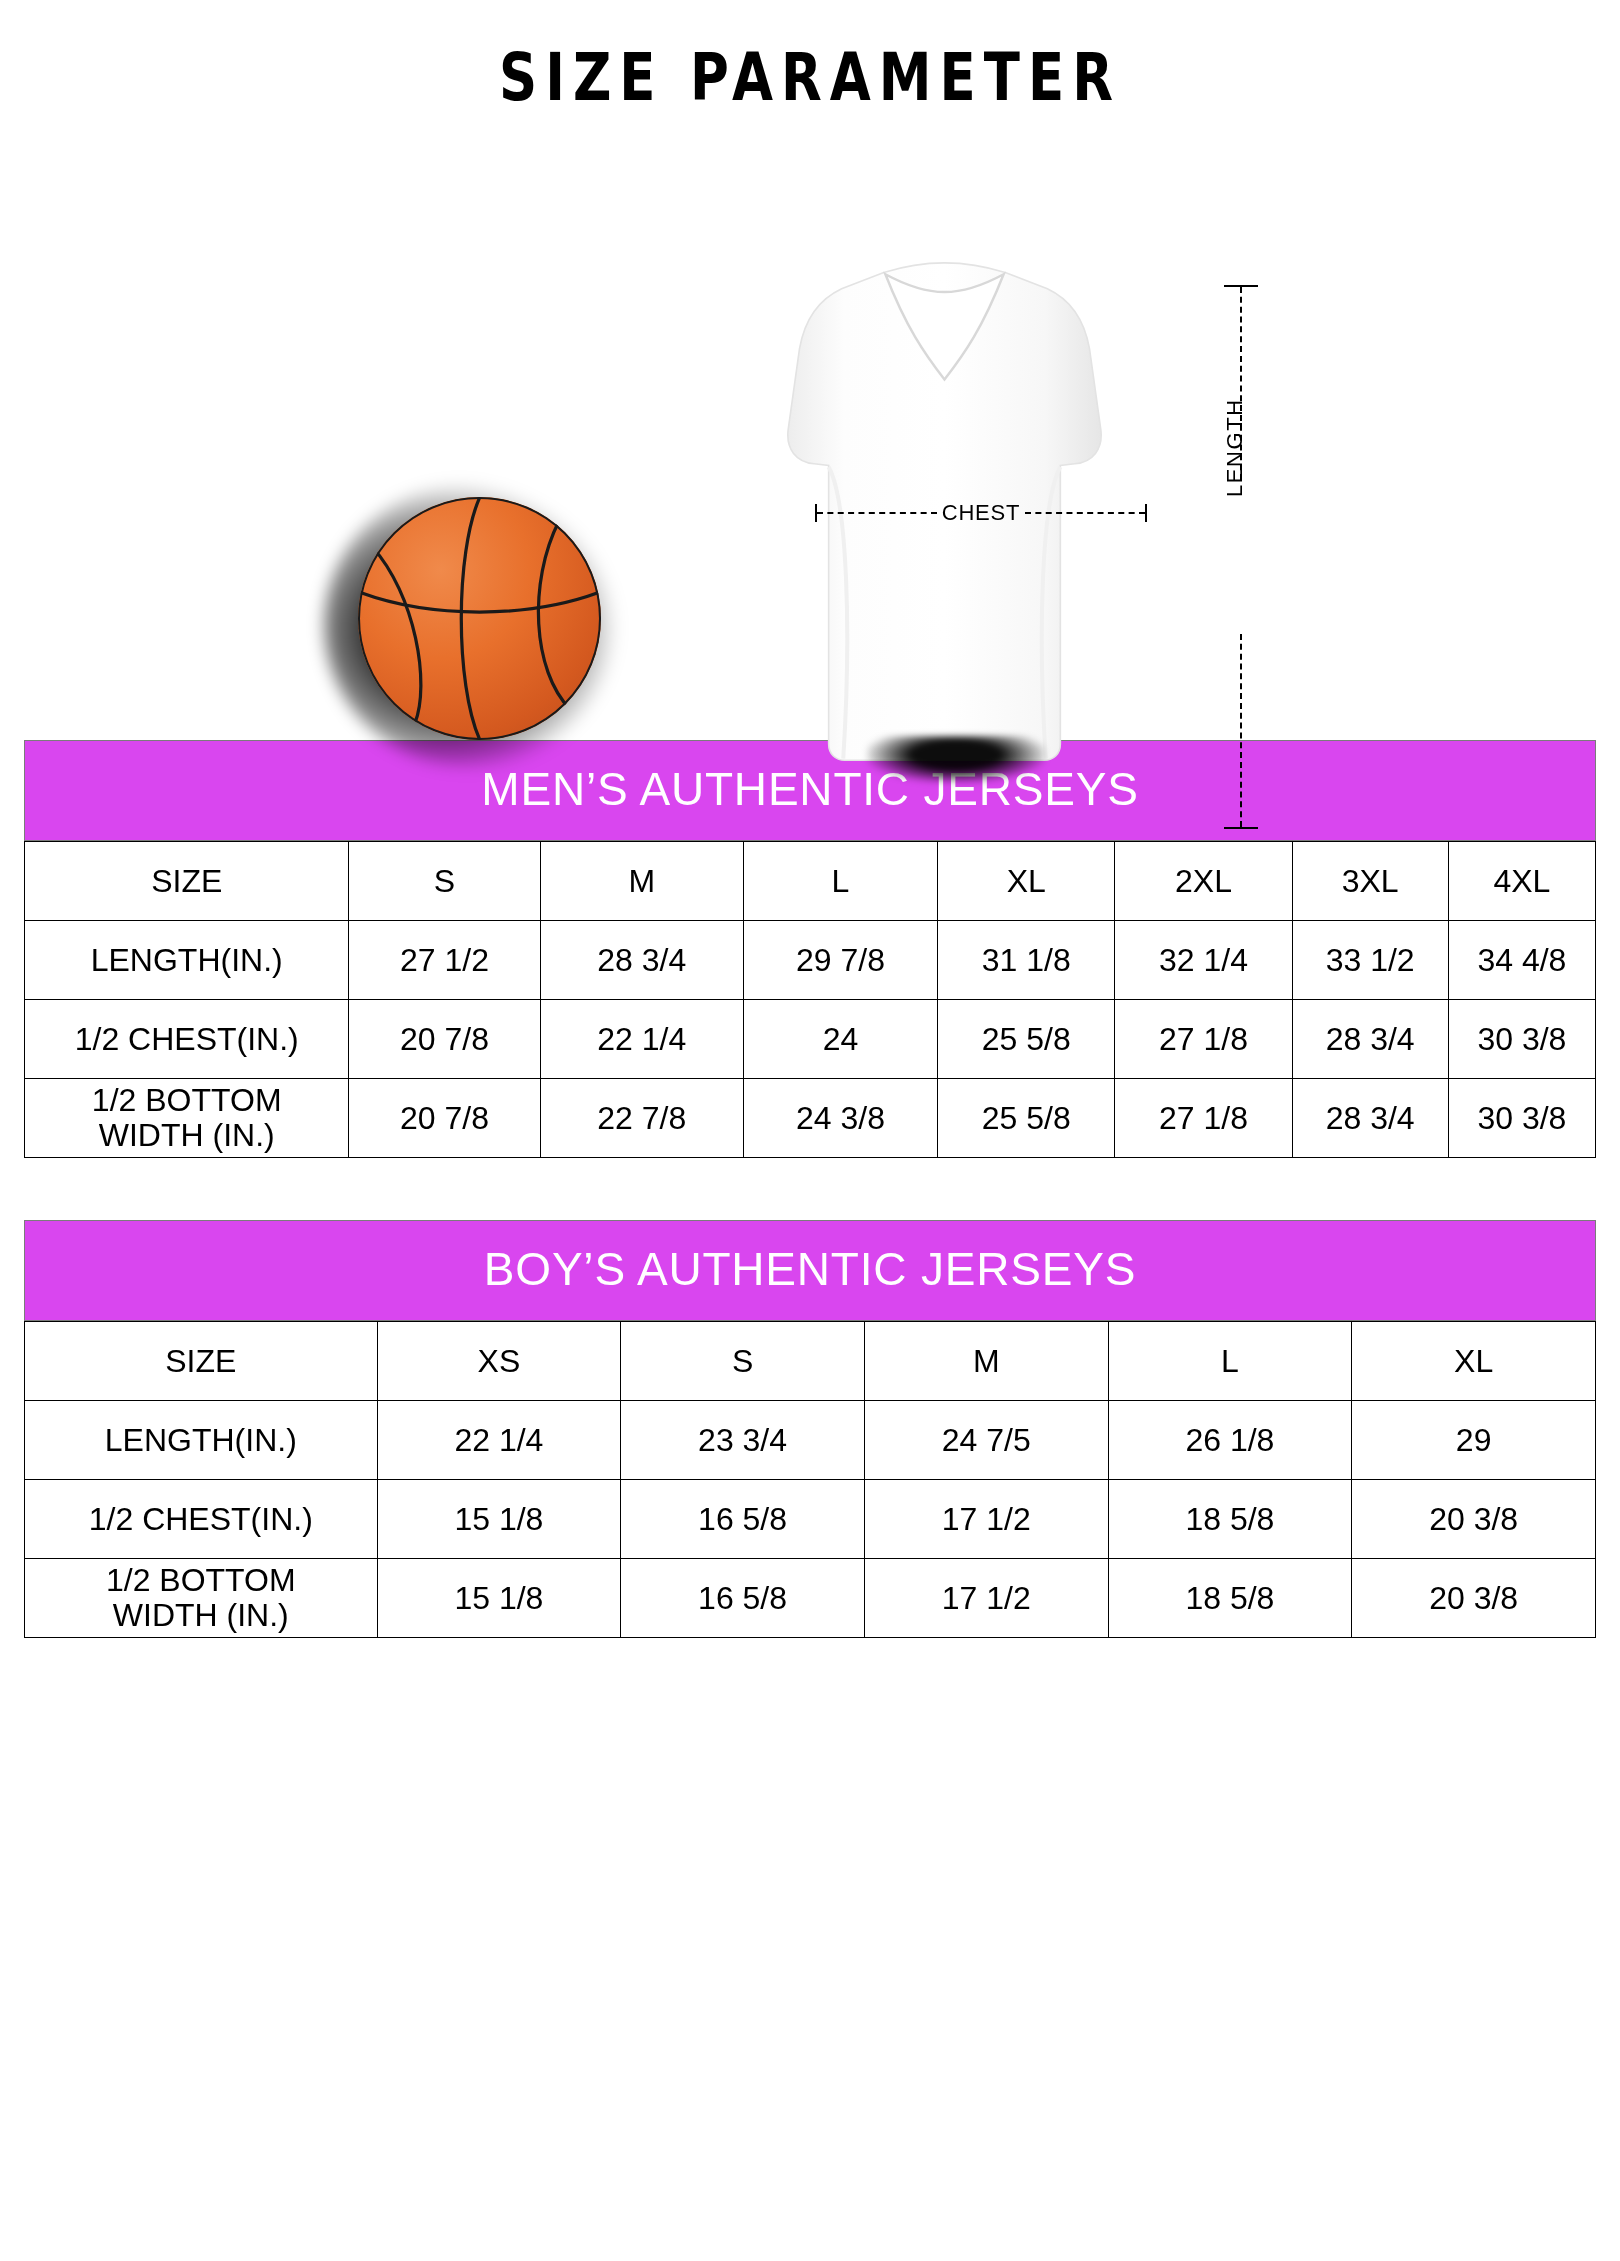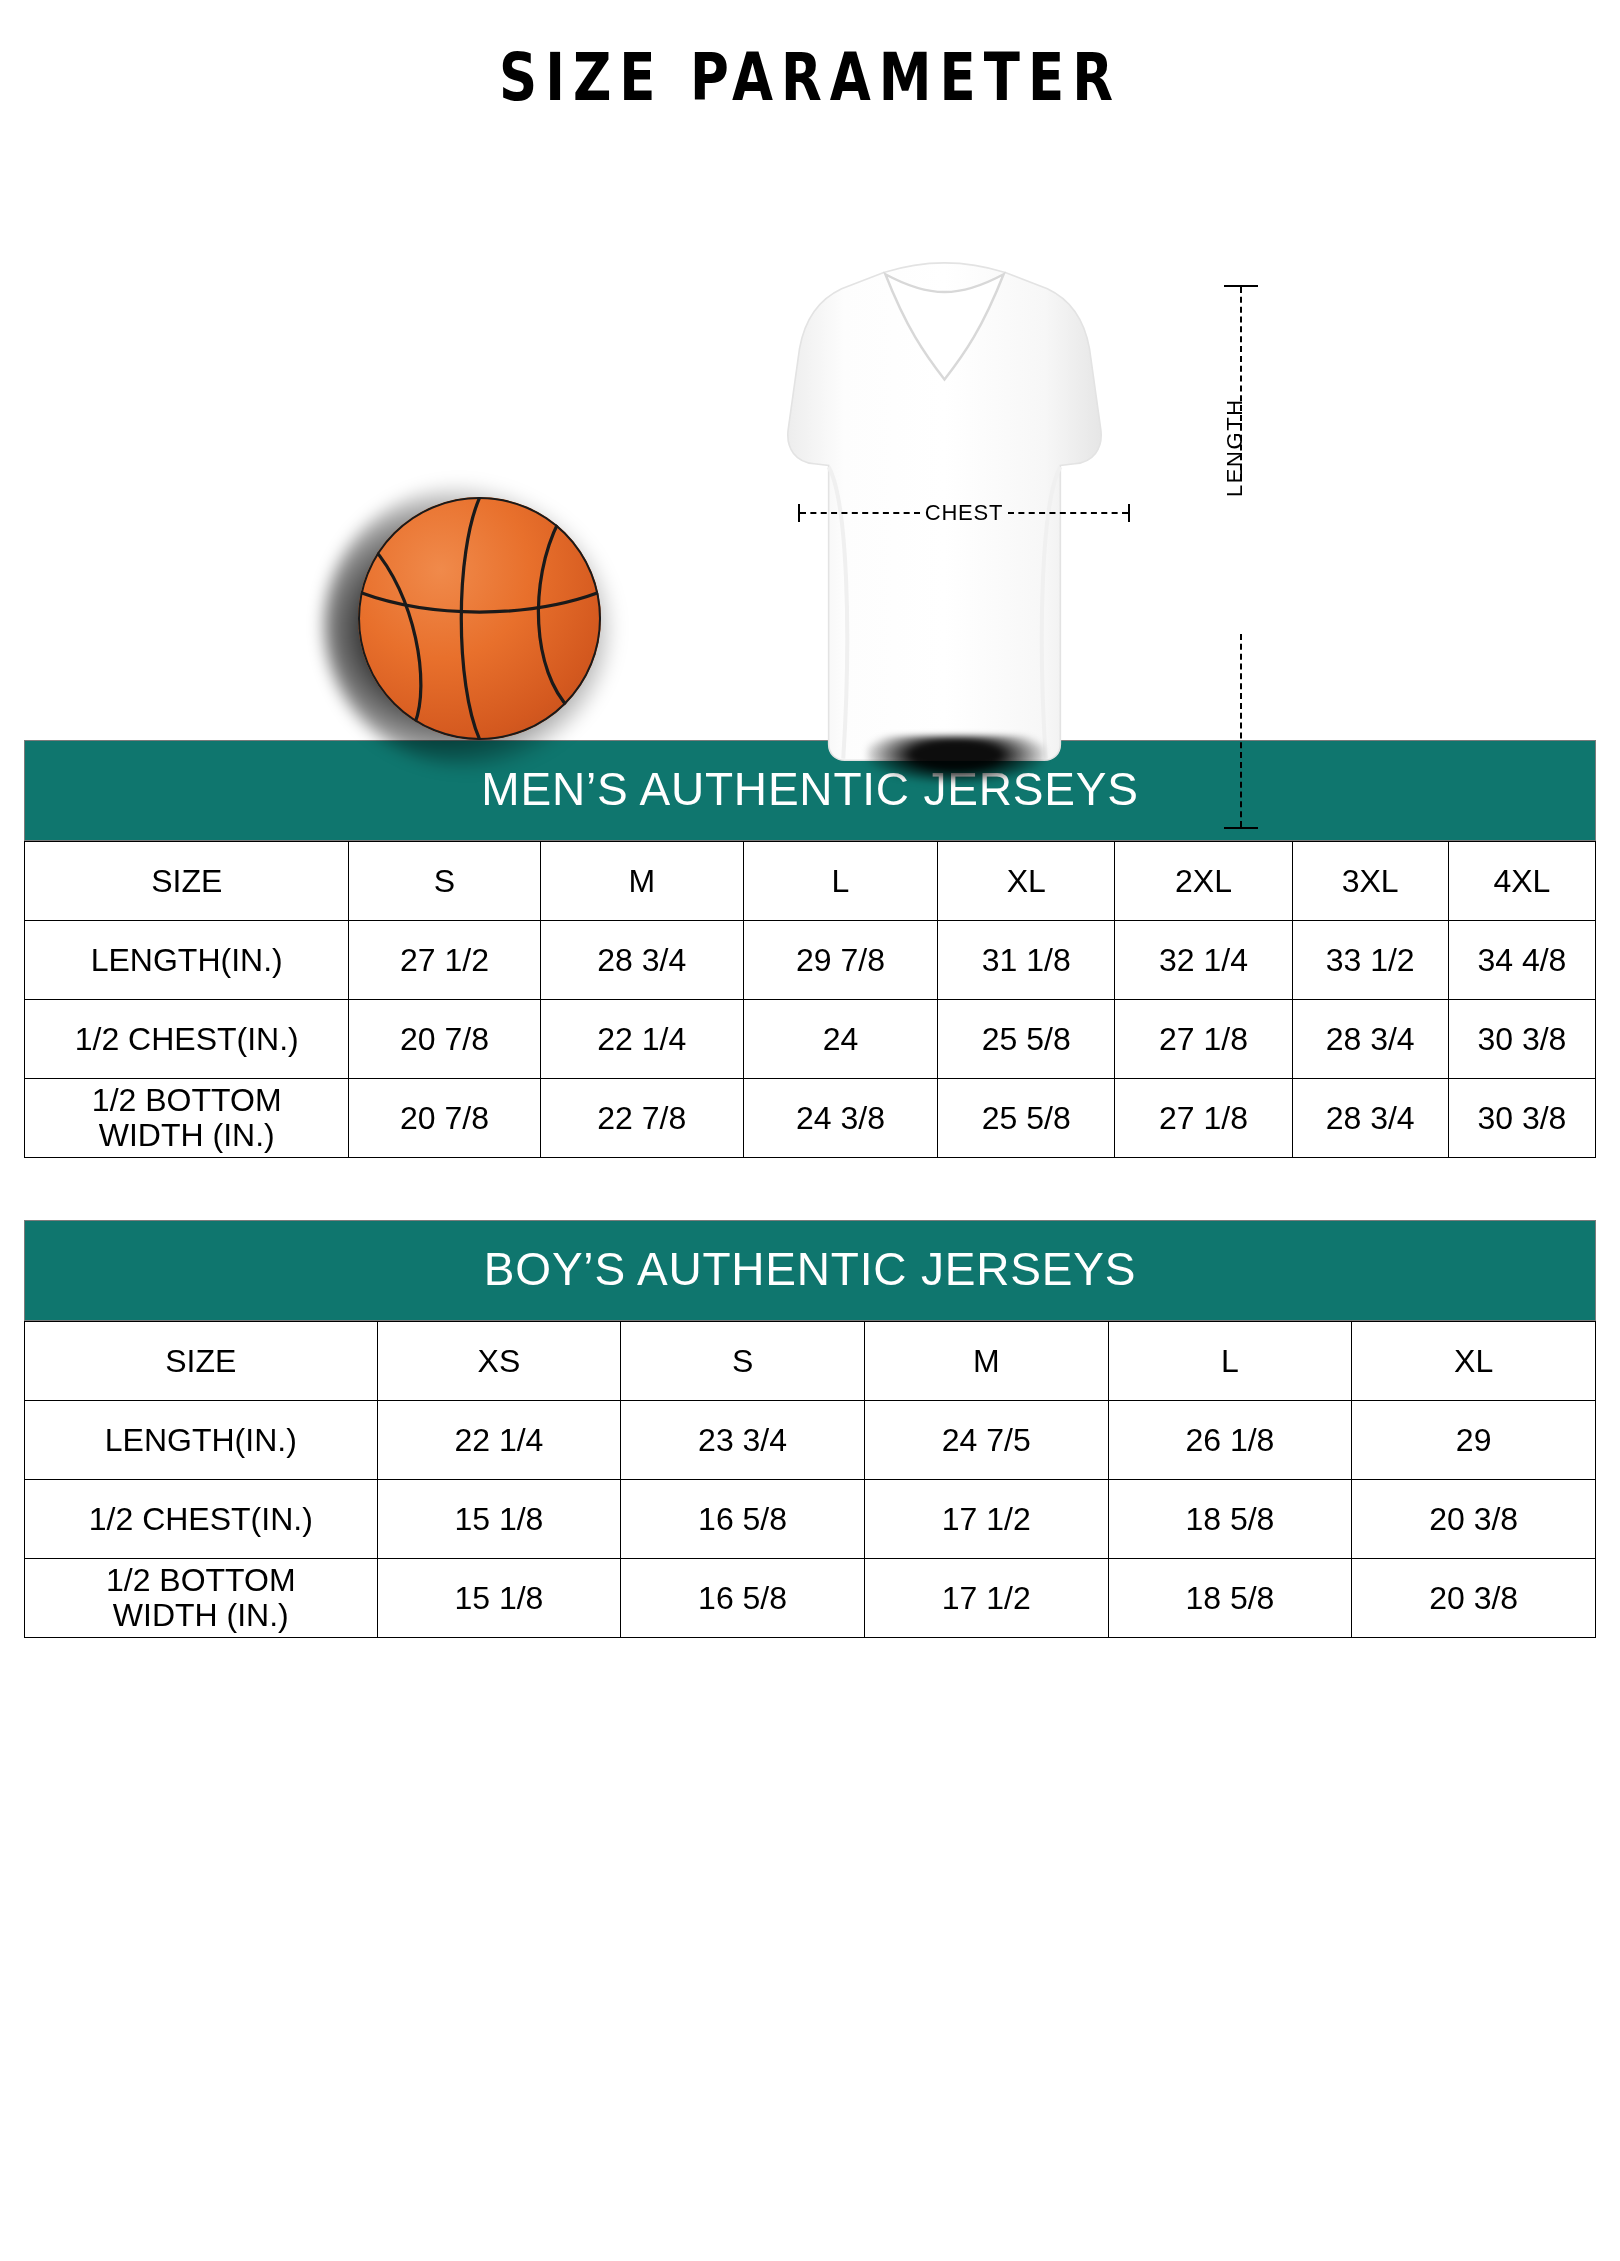--- a/index.html
+++ b/index.html
@@ -84,21 +84,21 @@
     top: 478px;
     width: 178px;
     height: 47px;
     background: radial-gradient(ellipse at 50% 40%, rgba(0,0,0,0.95) 35%, rgba(0,0,0,0.0) 75%);
     filter: blur(3.2px);
   }
 
   
   .chest-line {
     position: absolute;
-    left: 798px;
+    left: 815px;
     top: 403px;
     width: 332px;
     height: 19.4px;
     display: flex;
     align-items: center;
   }
   .chest-line .dash {
     flex: 1;
     border-top: 2.4px dashed #000;
     height: 0;
@@ -144,21 +144,21 @@
     letter-spacing: 1.6px;
     transform: rotate(-90deg);
     transform-origin: left top;
   }
 
   
   .table-block {
     margin: 0 24px;
   }
   .table-header {
-    background: #0f766e;
+    background: #d946ef;
     color: #ffffff;
     text-align: center;
     font-size: 46px;
     padding: 21px 0 24px 0;
     letter-spacing: 0.8px;
     border: 1.6px solid #7b7b7b;
   }
   table {
     border-collapse: collapse;
     width: 100%;

